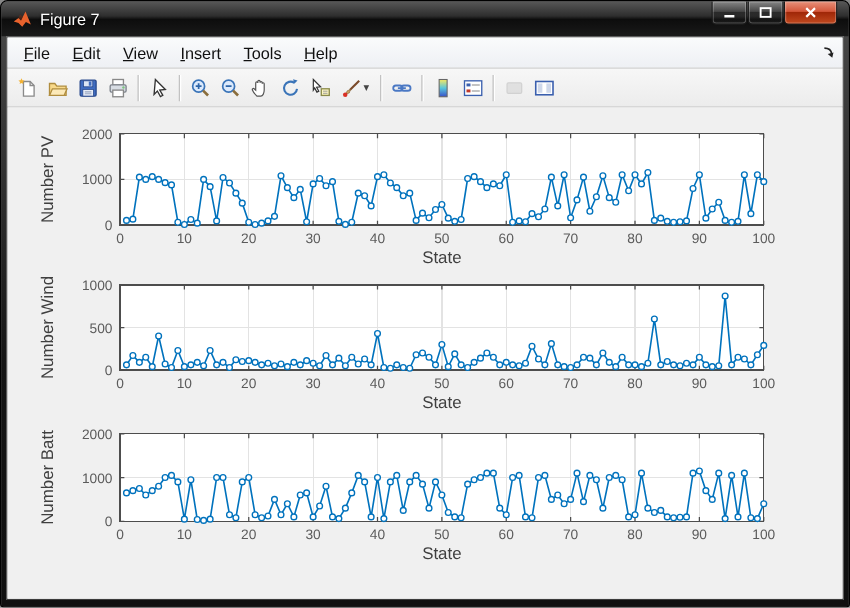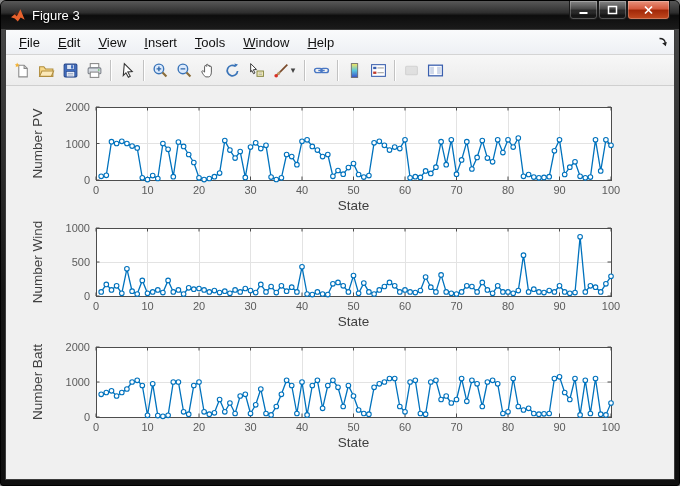--- a/index.html
+++ b/index.html
@@ -43,21 +43,21 @@
 </style>
 </head>
 <body>
 
 <div class="window">
   <div class="titlebar">
     <svg class="app-icon" viewBox="0 0 16 16">
       <path d="M1 10.2l3.8-2.9 2 2 3.6-7 4.3 10.4-4-2.1-2.9 3.9-3-3z" fill="#e8622d"></path>
       <path d="M4.8 7.3l2 2 1.6-3L6 4.6z" fill="#7a2e14" opacity=".5"></path>
     </svg>
-    <span class="title-text">Figure 3</span>
+    <span class="title-text">Figure 7</span>
     <div class="win-controls">
       <div class="wbtn min">
         <svg width="11" height="9" viewBox="0 0 11 9">
             <rect x="1.5" y="6" width="8" height="2" fill="#fff"></rect>
           </svg>
       </div>
       <div class="wbtn max">
         <svg width="11" height="10" viewBox="0 0 11 10">
             <rect x="1.5" y="1.5" width="8" height="7" fill="none" stroke="#fff" stroke-width="1.5"></rect>
           </svg>
@@ -70,21 +70,20 @@
     </div>
   </div>
 
   <div class="client">
     <div class="menubar" id="menubar">
         <div class="menu-item"><u>F</u>ile</div>
         <div class="menu-item"><u>E</u>dit</div>
         <div class="menu-item"><u>V</u>iew</div>
         <div class="menu-item"><u>I</u>nsert</div>
         <div class="menu-item"><u>T</u>ools</div>
-        <div class="menu-item"><u>W</u>indow</div>
         <div class="menu-item"><u>H</u>elp</div>
         <svg class="dock-arrow" viewBox="0 0 12 12">
           <path d="M2.5 2.5c3.5 0 5.5 1.6 5.8 4.6" fill="none" stroke="#222" stroke-width="1.3"></path>
           <path d="M5.2 7.2l3.6 3 1-4.3z" fill="#222"></path>
         </svg>
       </div>
     <div class="toolbar" id="toolbar">
         <div class="tbtn">
           <svg viewBox="0 0 16 16">
             <path d="M4.5 3h5l3 3v8h-8z" fill="#fff" stroke="#8a8a8a"></path>

